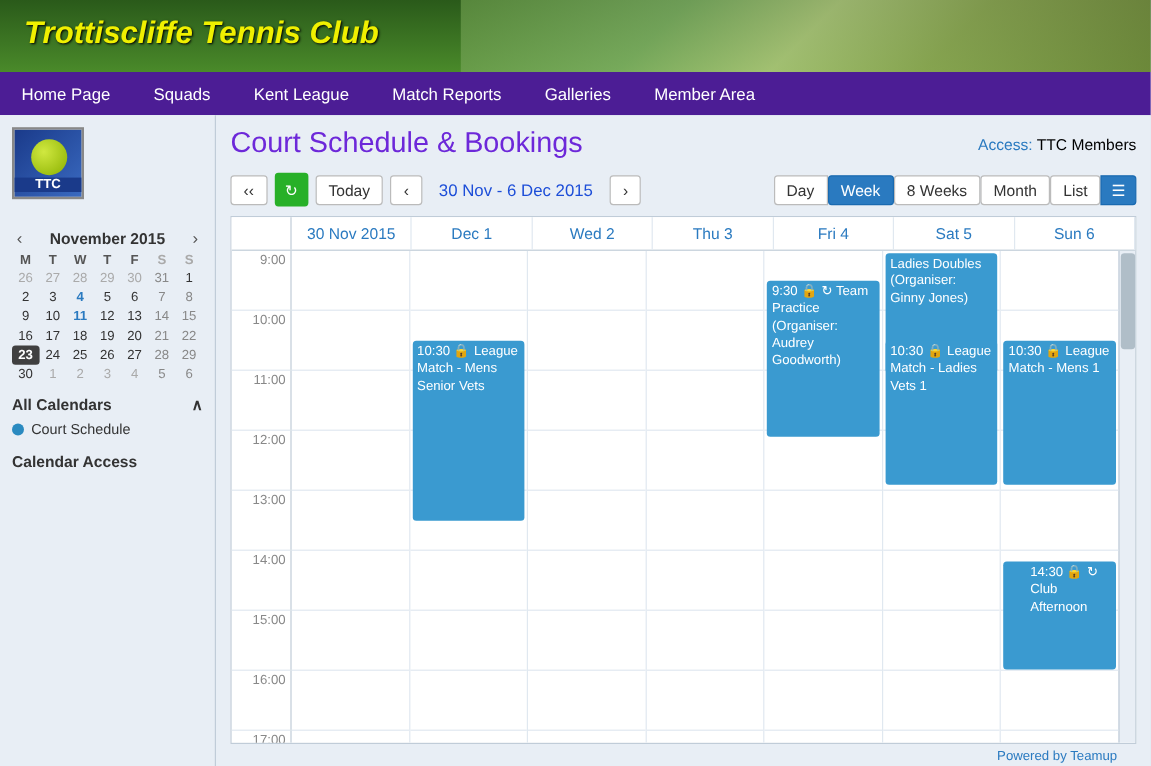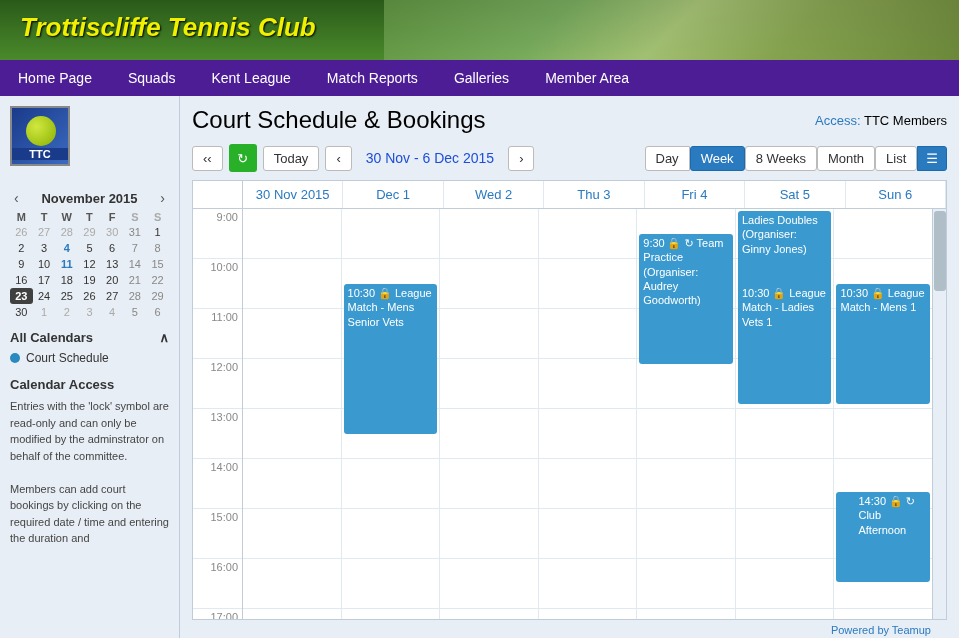--- a/index.html
+++ b/index.html
@@ -123,21 +123,21 @@
     
     .content-area {
       flex: 1;
       padding: 10px 12px;
       overflow: hidden;
     }
     .content-header {
       display: flex; align-items: center; justify-content: space-between; margin-bottom: 10px;
     }
     .page-title {
-      font-size: 24px; color: #000000; font-weight: normal;
+      font-size: 24px; color: #6d28d9; font-weight: normal;
     }
     .access-text {
       font-size: 13px; color: #555;
     }
     .access-text span { color: #2a7ac0; }
 
     
     .cal-toolbar {
       display: flex; align-items: center; gap: 6px; margin-bottom: 8px;
     }
@@ -338,24 +338,20 @@
         <span style="cursor:pointer">∧</span>
       </div>
       <div class="calendar-item">
         <div class="cal-dot"></div>
         <span>Court Schedule</span>
       </div>
     </div>
 
     <div class="calendar-access-section">
       <div class="calendar-access-title">Calendar Access</div>
-      <div class="calendar-access-text">
-        Entries with the 'lock' symbol are read-only and can only be modified by the adminstrator on behalf of the committee.<br><br>
-        Members can add court bookings by clicking on the required date / time and entering the duration and
-      </div>
     </div>
   </div>
 
   <div class="content-area">
 
     <div class="content-header">
       <h1 class="page-title">Court Schedule &amp; Bookings</h1>
       <div class="access-text">
         <span>Access:</span>
         <span style="color:#000000">TTC Members</span>
@@ -503,21 +499,21 @@
           <div class="day-cell"></div>
           <div class="day-cell"></div>
           <div class="day-cell"></div>
           <div class="day-cell"></div>
           <div class="day-cell"></div>
 
           <div class="cal-event" style="top:75px; height:120px;">
             10:30 🔒 League Match - Mens 1
           </div>
 
-          <div class="cal-event" style="top:283px; height:90px;padding-left:22px;">
+          <div class="cal-event" style="top:259px; height:90px;padding-left:22px;">
             14:30 🔒 ↻ Club Afternoon
           </div>
         </div>
 
         <div style="width:14px; background:#e8eef5; border-left:1px solid #c0ccd8; flex-shrink:0;">
           <div style="width:12px; height:80px; background:#b0bec8; border-radius:3px; margin:2px 1px;"></div>
         </div>
       </div>
     </div>
 

